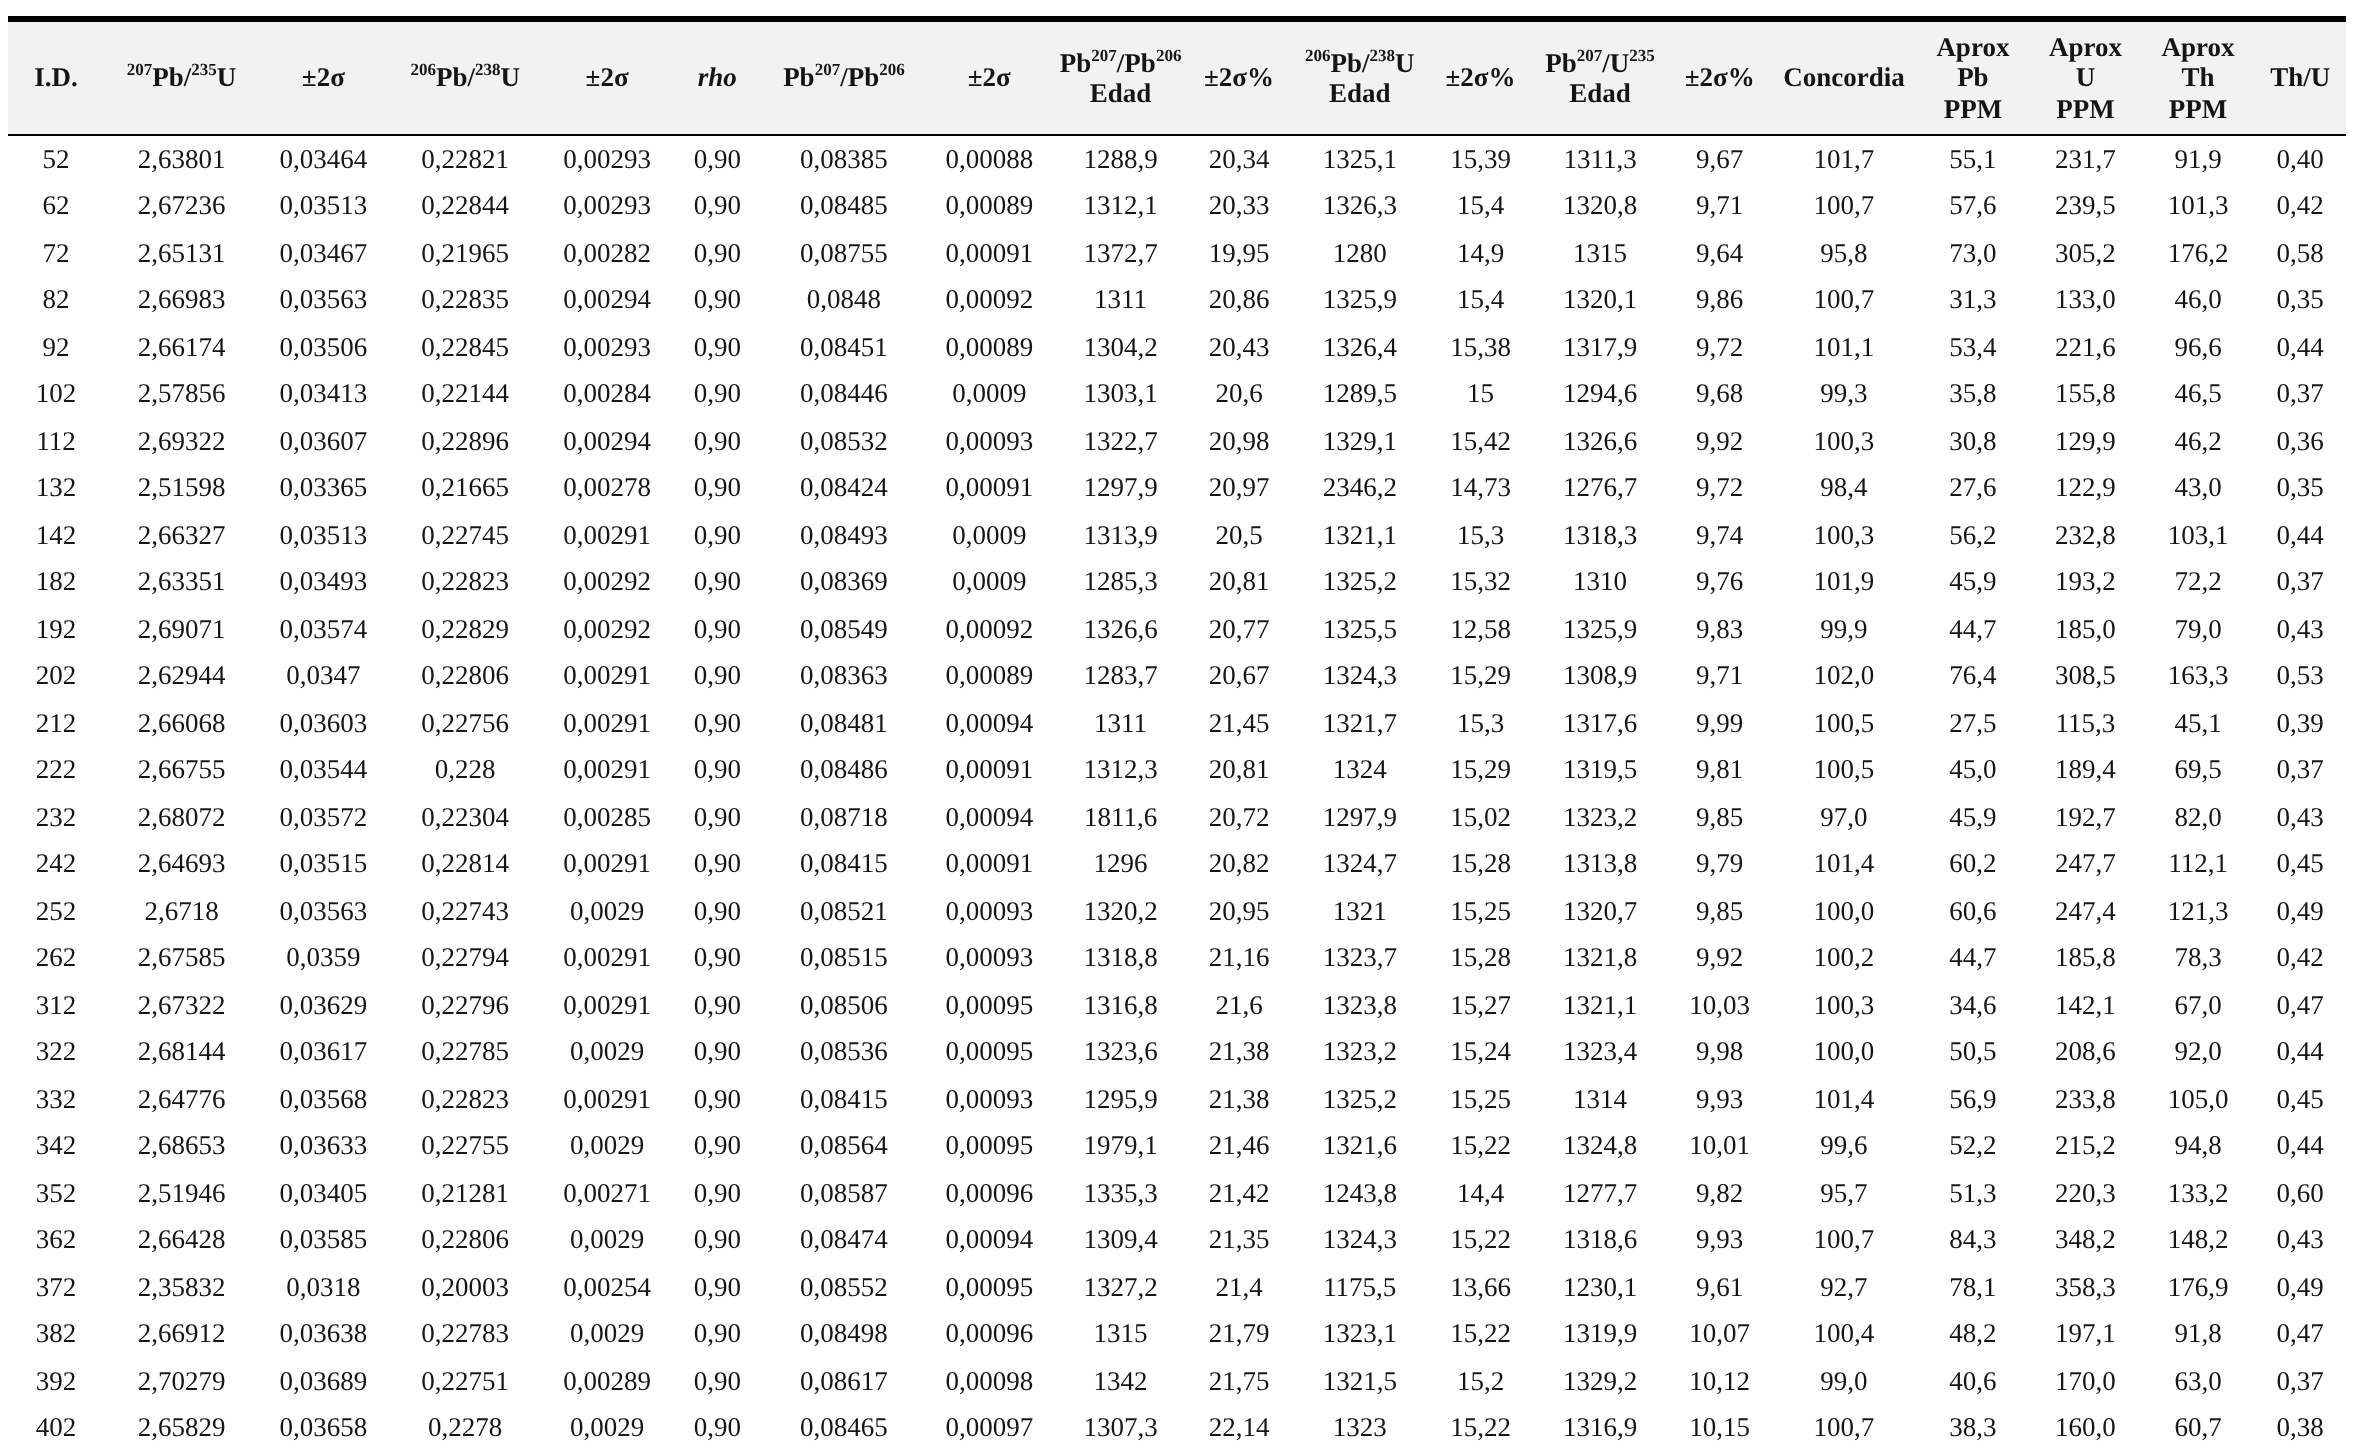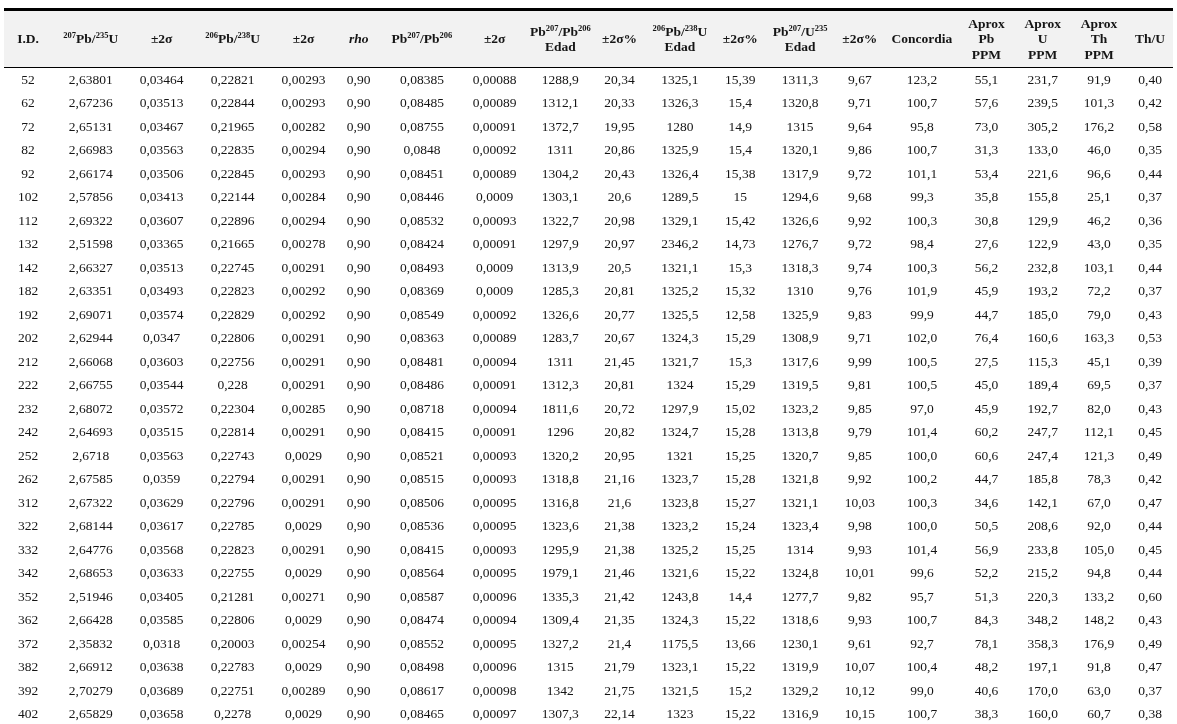--- a/index.html
+++ b/index.html
@@ -113,21 +113,21 @@
           <td>0,00293</td>
           <td>0,90</td>
           <td>0,08385</td>
           <td>0,00088</td>
           <td>1288,9</td>
           <td>20,34</td>
           <td>1325,1</td>
           <td>15,39</td>
           <td>1311,3</td>
           <td>9,67</td>
-          <td>123,2</td>
+          <td>101,7</td>
           <td>55,1</td>
           <td>231,7</td>
           <td>91,9</td>
           <td>0,40</td>
         </tr>
         <tr>
           <td>62</td>
           <td>2,67236</td>
           <td>0,03513</td>
           <td>0,22844</td>
@@ -221,21 +221,21 @@
           <td>0,0009</td>
           <td>1303,1</td>
           <td>20,6</td>
           <td>1289,5</td>
           <td>15</td>
           <td>1294,6</td>
           <td>9,68</td>
           <td>99,3</td>
           <td>35,8</td>
           <td>155,8</td>
-          <td>25,1</td>
+          <td>46,5</td>
           <td>0,37</td>
         </tr>
         <tr>
           <td>112</td>
           <td>2,69322</td>
           <td>0,03607</td>
           <td>0,22896</td>
           <td>0,00294</td>
           <td>0,90</td>
           <td>0,08532</td>
@@ -346,21 +346,21 @@
           <td>0,08363</td>
           <td>0,00089</td>
           <td>1283,7</td>
           <td>20,67</td>
           <td>1324,3</td>
           <td>15,29</td>
           <td>1308,9</td>
           <td>9,71</td>
           <td>102,0</td>
           <td>76,4</td>
-          <td>160,6</td>
+          <td>308,5</td>
           <td>163,3</td>
           <td>0,53</td>
         </tr>
         <tr>
           <td>212</td>
           <td>2,66068</td>
           <td>0,03603</td>
           <td>0,22756</td>
           <td>0,00291</td>
           <td>0,90</td>

